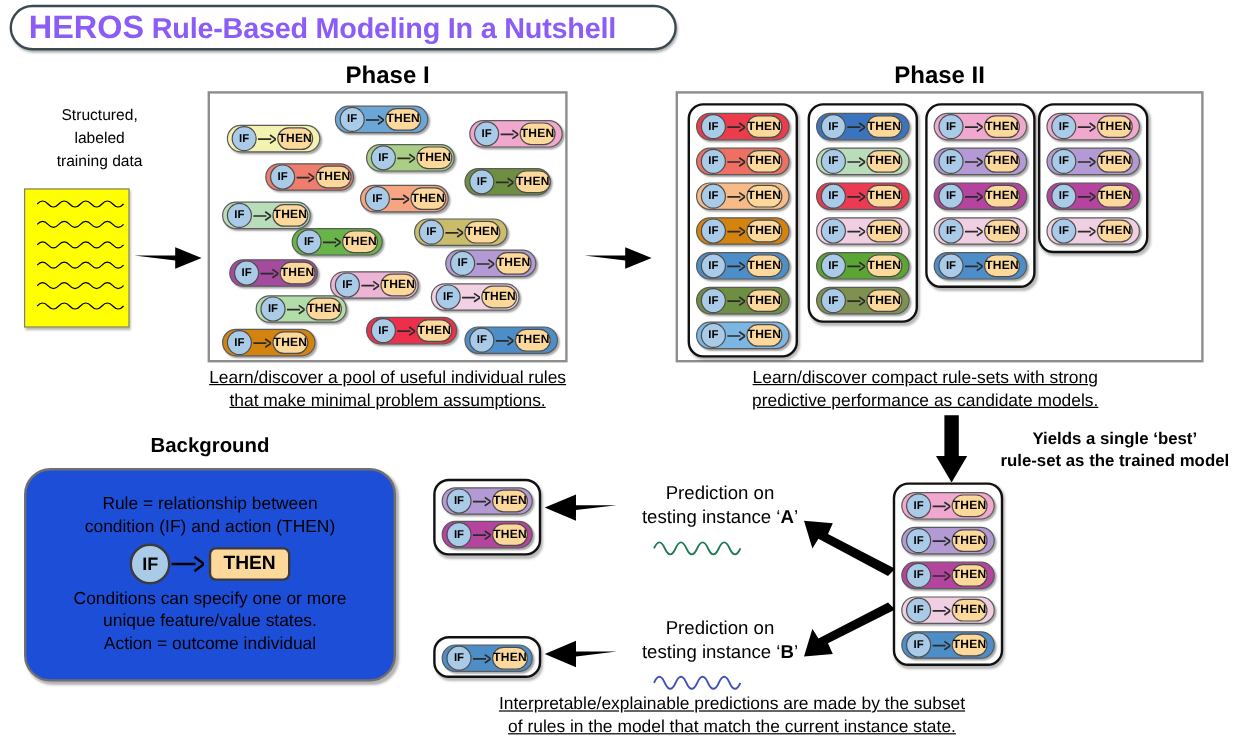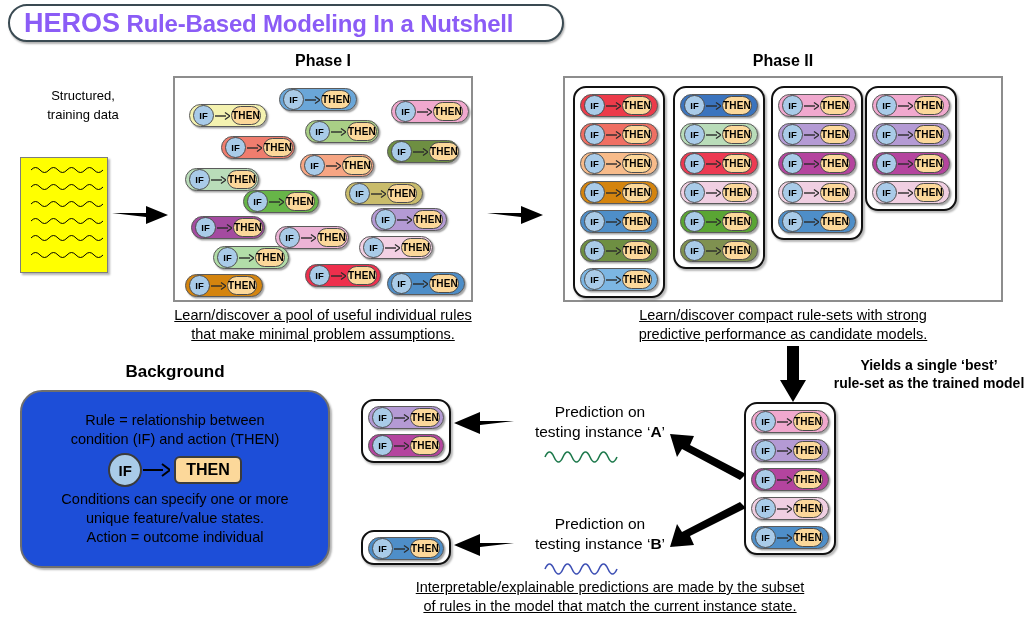--- a/index.html
+++ b/index.html
@@ -24,21 +24,21 @@
     padding-left:14px;
     box-shadow:1px 2px 2px rgba(0,0,0,.30);
   }
   #title-banner .t{
     font-size:24px;font-weight:bold;color:#8b5cf6;
     letter-spacing:-0.2px;white-space:nowrap;
   }
   #title-banner .acr{font-size:27px;font-weight:bold;letter-spacing:0px;}
 
   
-  .phase-title{font-size:16px;font-weight:bold;text-align:center;}
+  .phase-title{font-size:20px;font-weight:bold;text-align:center;}
   .caption{font-size:14.5px;text-align:center;line-height:19px;text-decoration:underline;}
   .caption2{font-size:14px;text-align:center;line-height:18px;}
 
   
   .panel{
     border:2px solid #8d8d8d;background:#fff;box-sizing:border-box;
   }
 
   
   .rule{
@@ -116,20 +116,21 @@
 </style>
 </head>
 <body>
 
 <div class="abs" id="title-banner">
   <div class="t"><span class="acr">HEROS</span> <span>Rule-Based Modeling In a Nutshell</span></div>
 </div>
 
 <div class="abs" style="left:8px;top:86px;width:150px;">
   <div class="label-txt">Structured,</div>
+  <div class="label-txt">labeled</div>
   <div class="label-txt">training data</div>
 </div>
 
 <div class="abs" id="data-box" style="left:20px;top:157px;width:88px;height:116px;">
   <svg width="84" height="112" viewBox="0 0 84 112">
     <g id="wv" stroke="#000" stroke-width="1" fill="none">
         <path d="M10,12 q4.5,-5 9,0 q4.5,5 9,0 q4.5,-5 9,0 q4.5,5 9,0 q4.5,-5 9,0 q4.5,5 9,0 q4.5,-5 9,0 q4.5,5 9,0"></path>
         <path d="M10,29 q4.5,-5 9,0 q4.5,5 9,0 q4.5,-5 9,0 q4.5,5 9,0 q4.5,-5 9,0 q4.5,5 9,0 q4.5,-5 9,0 q4.5,5 9,0"></path>
         <path d="M10,46 q4.5,-5 9,0 q4.5,5 9,0 q4.5,-5 9,0 q4.5,5 9,0 q4.5,-5 9,0 q4.5,5 9,0 q4.5,-5 9,0 q4.5,5 9,0"></path>
         <path d="M10,63 q4.5,-5 9,0 q4.5,5 9,0 q4.5,-5 9,0 q4.5,5 9,0 q4.5,-5 9,0 q4.5,5 9,0 q4.5,-5 9,0 q4.5,5 9,0"></path>
@@ -561,21 +562,21 @@
           <svg width="15" height="10" viewBox="0 0 15 10">
             <line x1="0" y1="5" x2="11" y2="5" stroke="#2b2b2b" stroke-width="1.4"></line>
             <path d="M10,1.5 L15,5 L10,8.5" fill="none" stroke="#2b2b2b" stroke-width="1.4"></path>
           </svg>
         </div>
         <div class="then">THEN</div>
       </div>
     </div>
   </div>
 
-<div class="abs caption" style="left:563px;top:306px;width:440px;">
+<div class="abs caption" style="left:551px;top:306px;width:440px;">
   <div>Learn/discover compact rule-sets with strong</div>
   <div>predictive performance as candidate models.</div>
 </div>
 
 <svg class="ovl" style="left:778px;top:346px;" width="30" height="58">
   <path d="M9,0 L21,0 L21,34 L28,34 L15,56 L2,34 L9,34 Z" fill="#000"></path>
 </svg>
 
 <div class="abs" style="left:821px;top:356px;width:216px;font-weight:bold;">
   <div class="caption2">Yields a single ‘best’</div>

